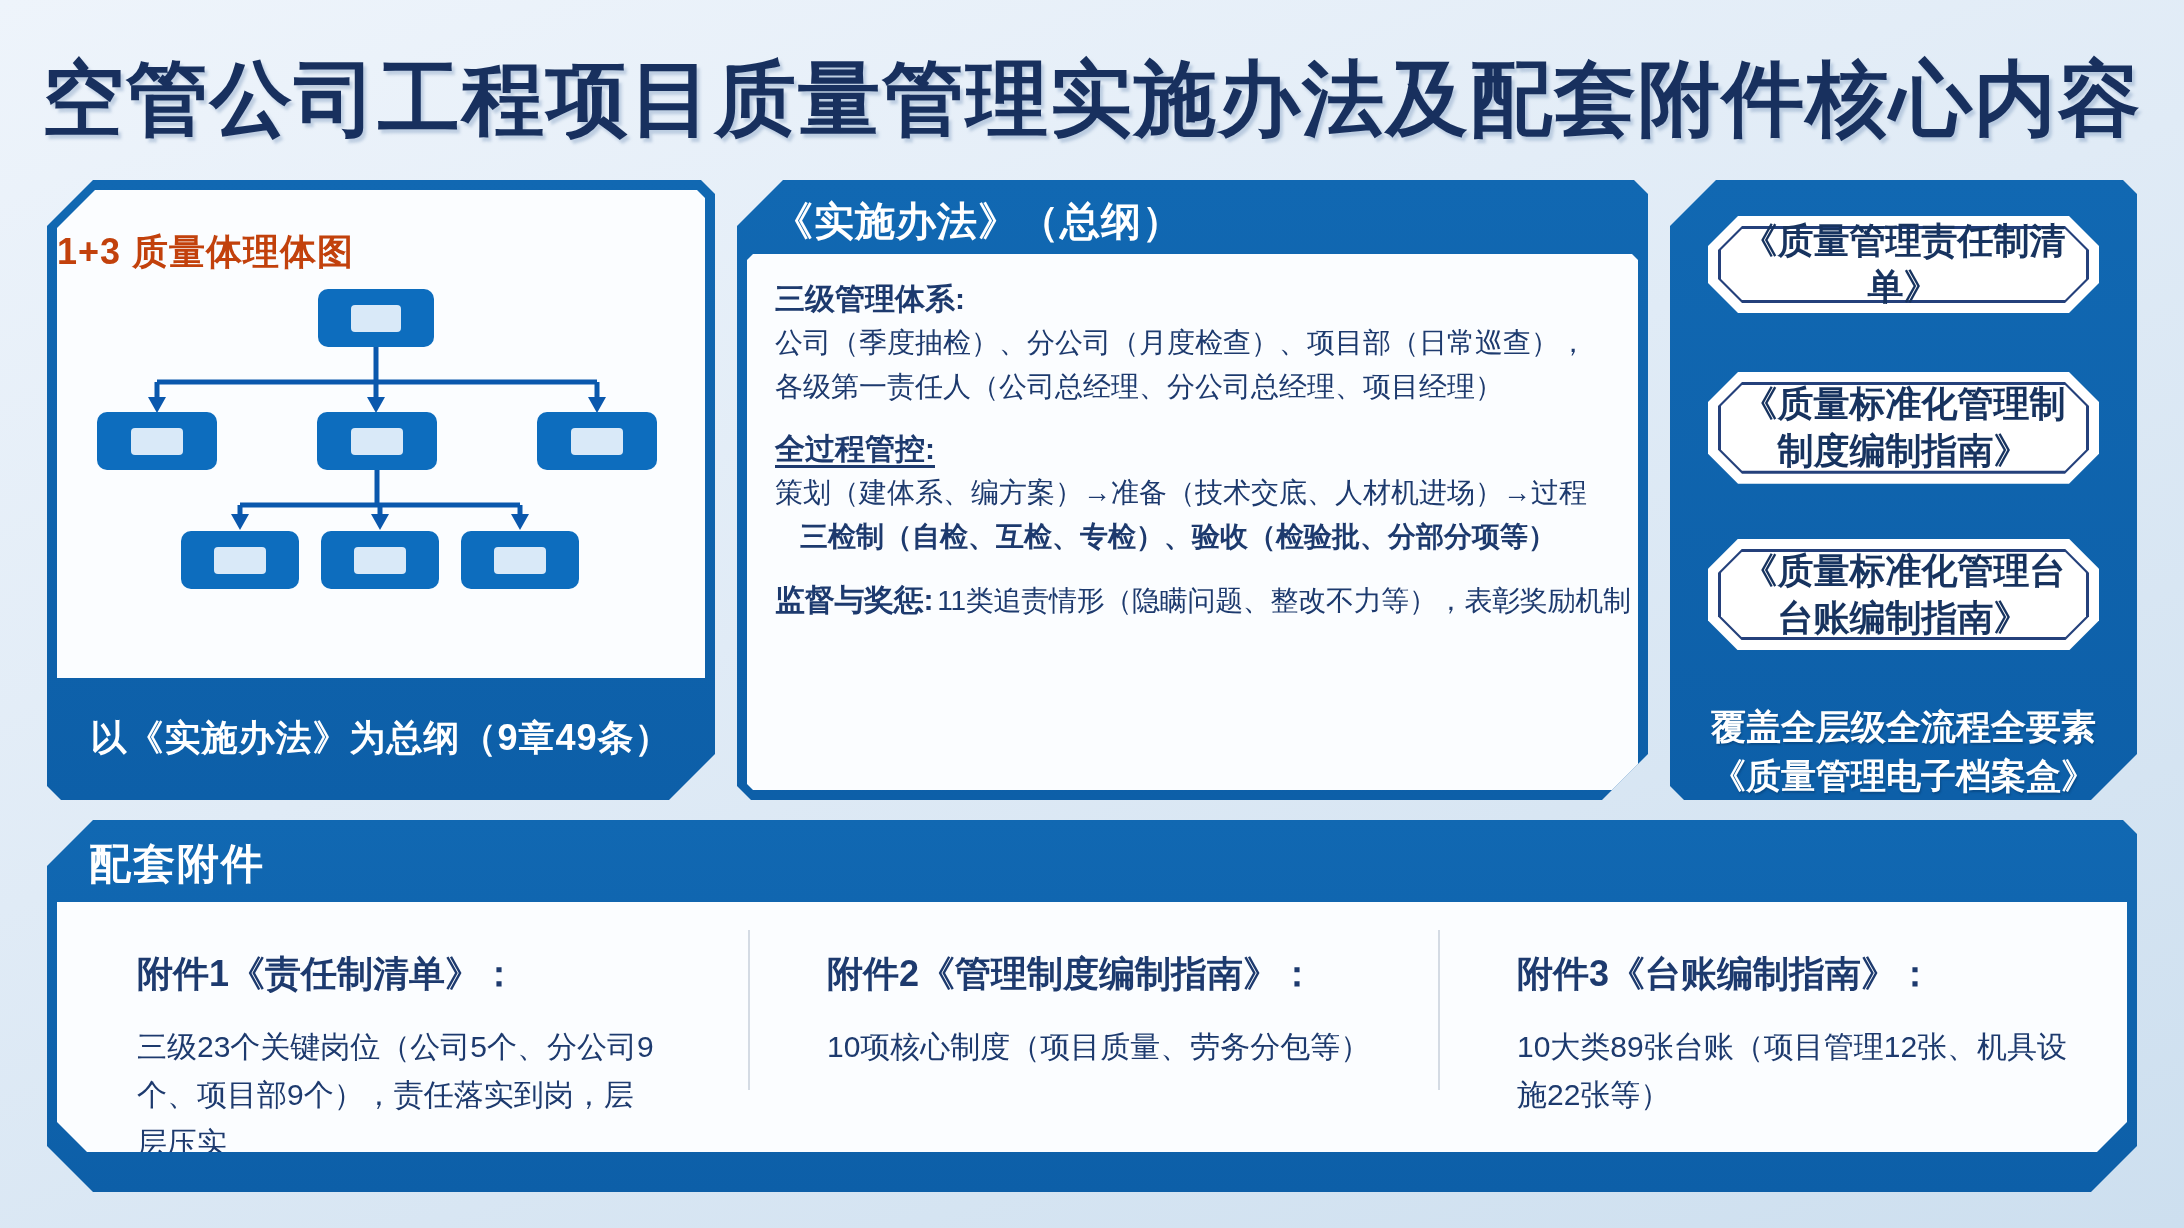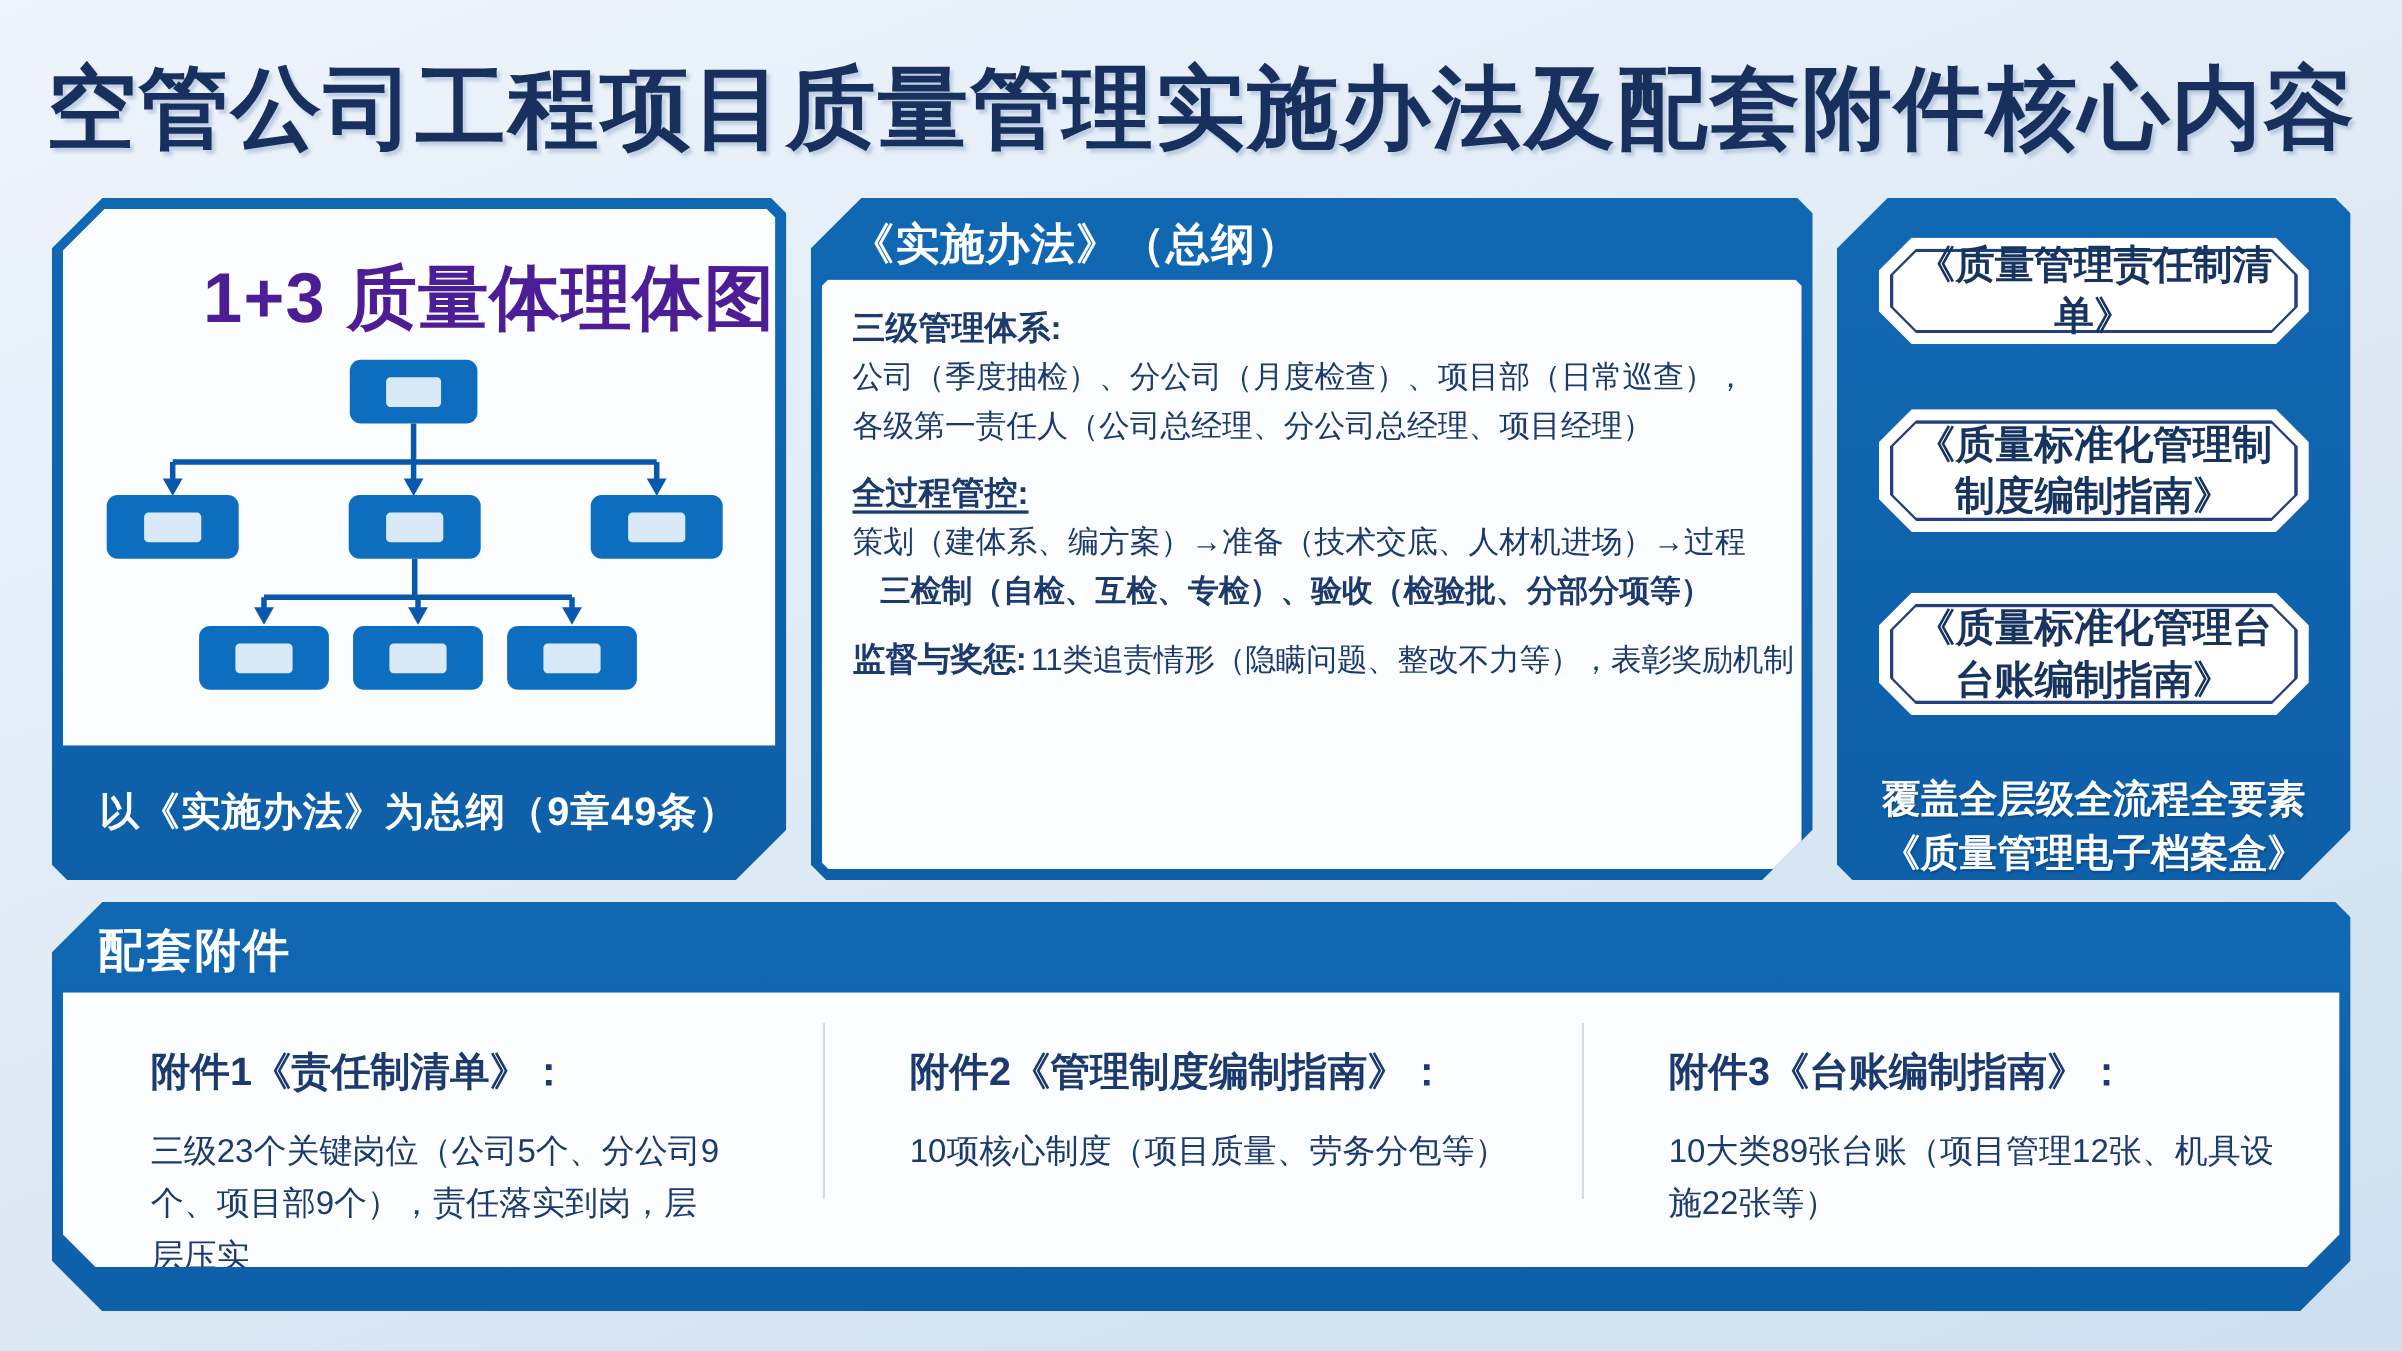--- a/index.html
+++ b/index.html
@@ -29,22 +29,22 @@
   .row { display:flex; margin:12px 47px 0 47px; height:620px; gap:22px; }
   .panel-blue { background:linear-gradient(180deg,#1168b2,#0d5fa8); position:relative; }
   
   .left-panel { width:668px; }
   .left-inner {
     position:absolute; left:10px; right:10px; top:10px; bottom:122px;
     background:#fbfdff;
     clip-path:polygon(38px 0, calc(100% - 8px) 0, 100% 8px, 100% 100%, 0 100%, 0 38px);
   }
   .left-title {
-    margin-top:38px; text-align:right;
-    font-size:64px; font-weight:bold; color:#4c1d95; letter-spacing:1px;
+    margin-top:38px; text-align:left;
+    font-size:36px; font-weight:bold; color:#c2410c; letter-spacing:1px;
   }
   .org-chart { display:block; margin:10px auto 0 auto; }
   .left-footer {
     position:absolute; left:10px; right:10px; bottom:10px; height:104px;
     display:flex; align-items:center; justify-content:center;
     color:#ffffff; font-size:36px; font-weight:bold; letter-spacing:1px;
   }
   
   .mid-panel { flex:1; }
   .mid-header {

